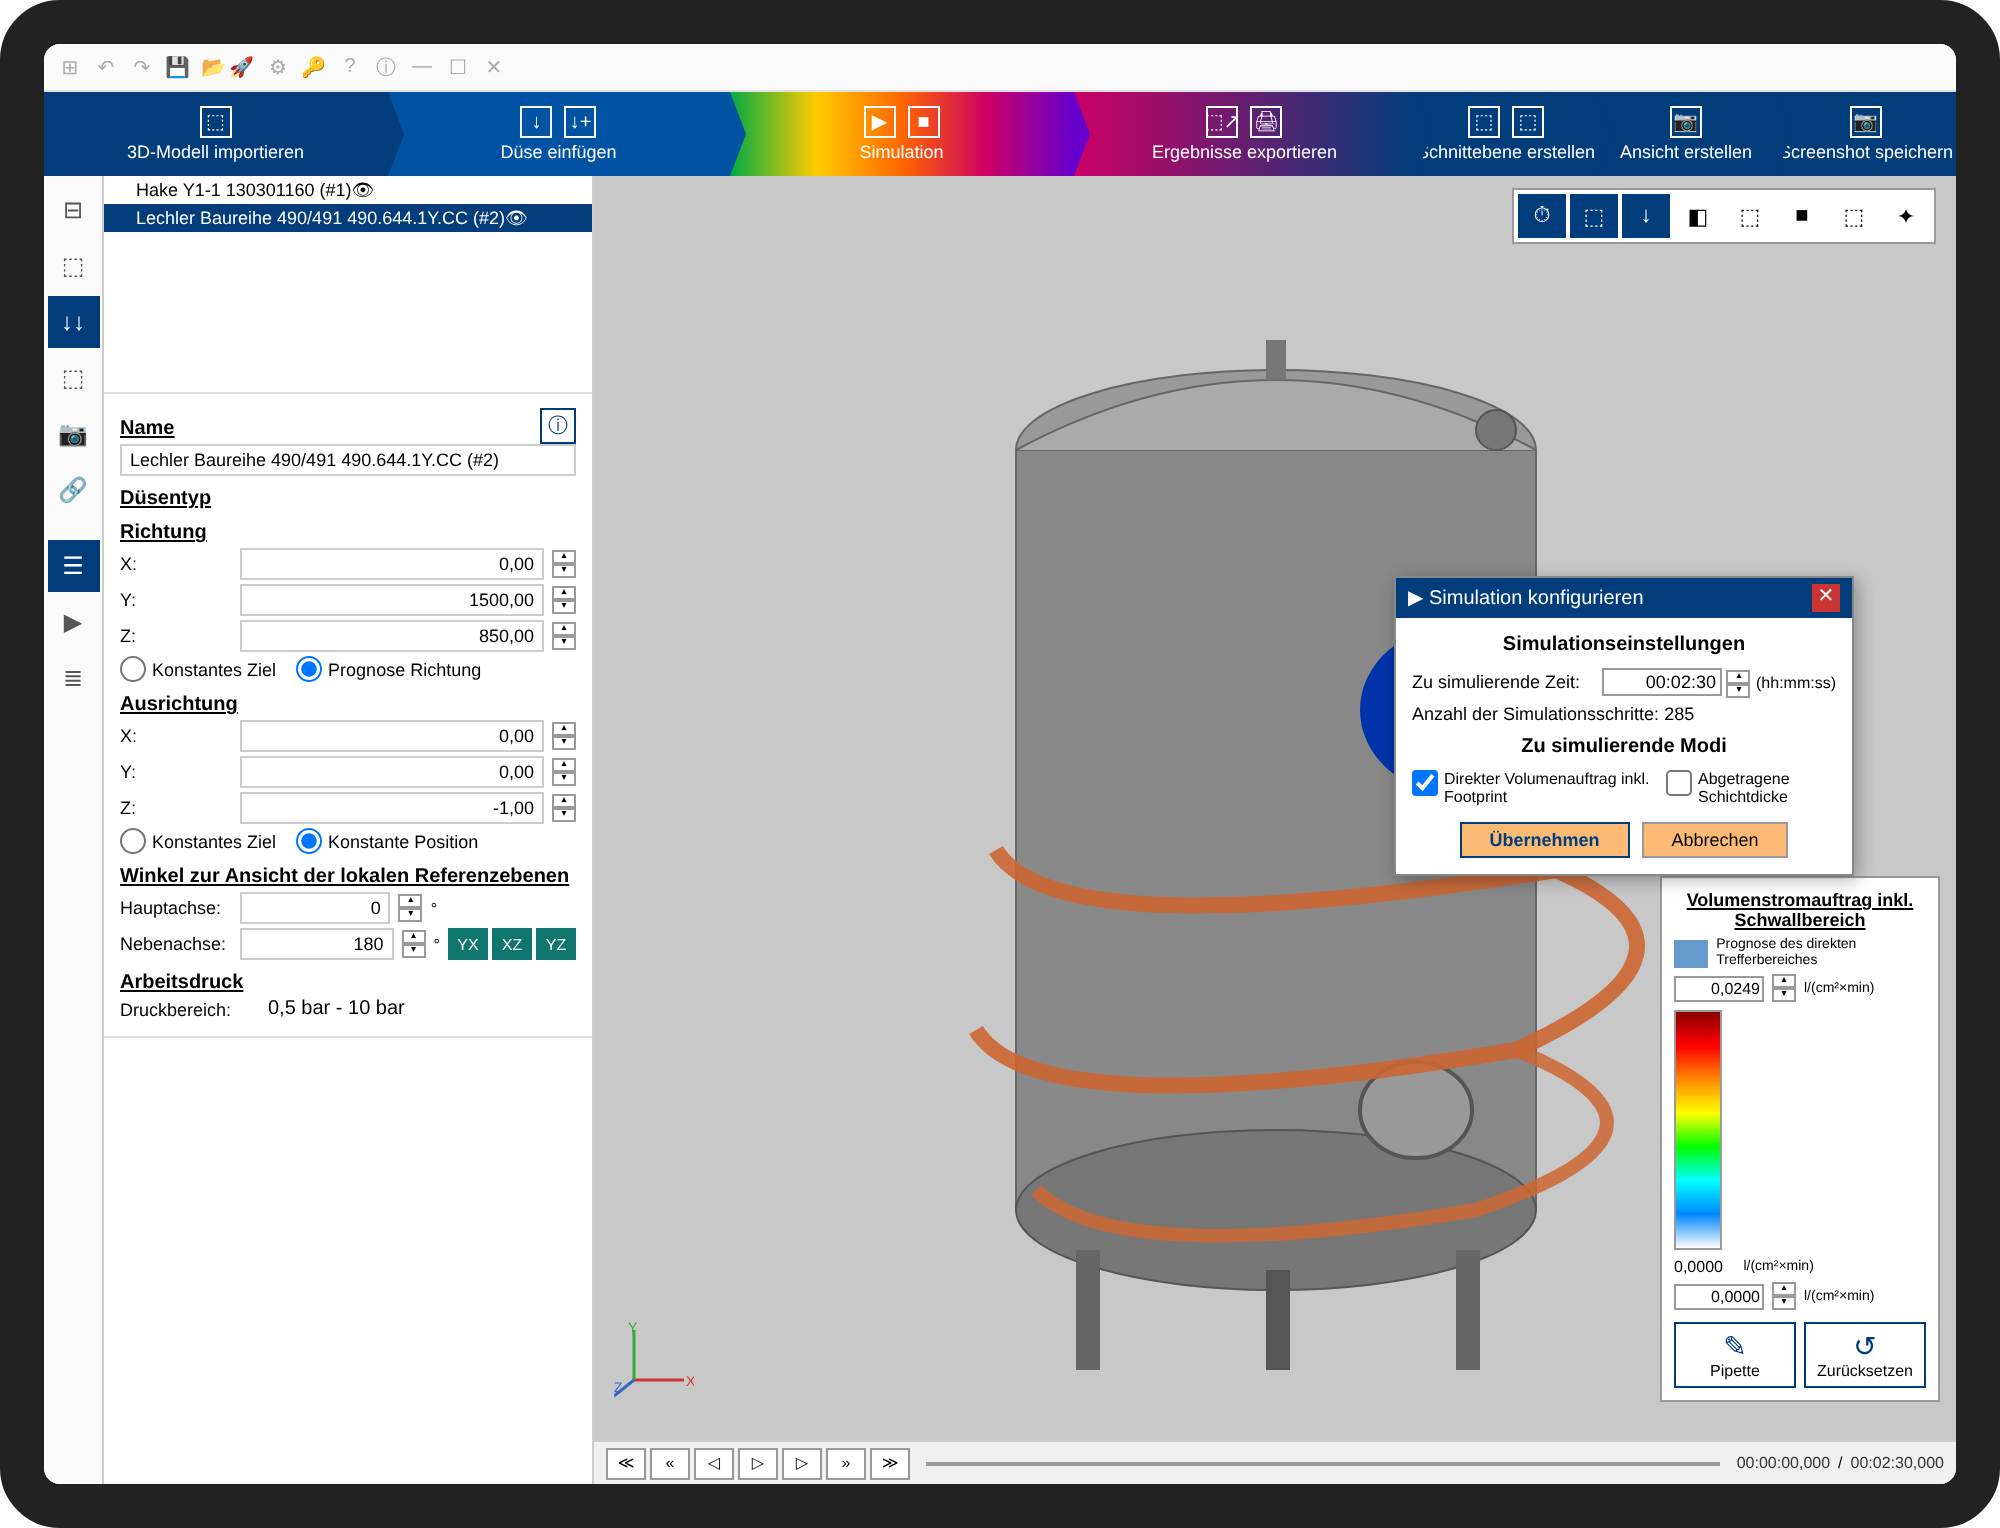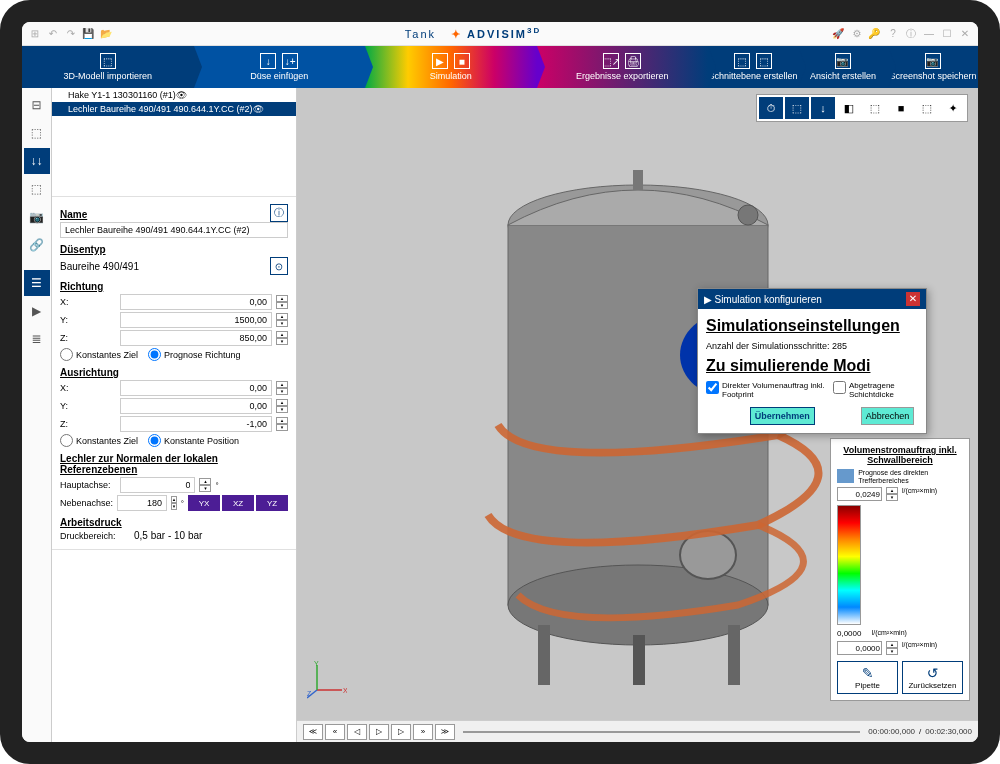--- a/index.html
+++ b/index.html
@@ -48,21 +48,21 @@
 .prop-label { font-weight: bold; text-decoration: underline; margin: 6px 0 2px; }
 .prop-row { display: flex; align-items: center; gap: 4px; margin: 2px 0; }
 .prop-row label { width: 56px; font-size: 9px; }
 .prop-input { flex: 1; border: 1px solid #ccc; padding: 1px 4px; font-size: 9px; text-align: right; height: 16px; }
 .spinner { width: 12px; display: flex; flex-direction: column; }
 .spinner span { height: 7px; border: 1px solid #999; font-size: 5px; text-align: center; line-height: 5px; cursor: pointer; }
 .radio-row { display: flex; gap: 10px; font-size: 9px; margin: 2px 0; }
 .radio-row label { display: flex; align-items: center; gap: 3px; }
 .name-input { width: 100%; border: 1px solid #ccc; padding: 2px 4px; font-size: 9px; }
 .axis-btns { display: flex; gap: 2px; }
-.axis-btn { width: 32px; height: 16px; background: #4c1d95; color: #fff; font-size: 8px; display: flex; align-items: center; justify-content: center; cursor: pointer; }
+.axis-btn { width: 20px; height: 16px; background: #0f766e; color: #fff; font-size: 8px; display: flex; align-items: center; justify-content: center; cursor: pointer; }
 .small-icon-btn { width: 18px; height: 18px; border: 1px solid #003d7a; color: #003d7a; display: flex; align-items: center; justify-content: center; font-size: 10px; cursor: pointer; margin-left: auto; }
 
 .viewport { flex: 1; background: #c8c8c8; position: relative; }
 .viewport-toolbar { position: absolute; top: 6px; right: 10px; background: #fff; border: 1px solid #999; display: flex; padding: 2px; gap: 2px; z-index: 5; }
 .vp-btn { width: 24px; height: 22px; display: flex; align-items: center; justify-content: center; font-size: 11px; cursor: pointer; }
 .vp-btn.blue { background: #003d7a; color: #fff; }
 
 .tank-scene { position: absolute; inset: 0; display: flex; align-items: center; justify-content: center; }
 .tank-svg { width: 400px; height: 580px; }
 
@@ -70,56 +70,52 @@
 
 .playback-bar { position: absolute; bottom: 0; left: 0; right: 0; height: 22px; background: #f0f0f0; border-top: 1px solid #ccc; display: flex; align-items: center; padding: 0 6px; gap: 2px; font-size: 8px; }
 .pb-btn { width: 20px; height: 16px; border: 1px solid #999; background: #fff; display: flex; align-items: center; justify-content: center; font-size: 8px; cursor: pointer; }
 .pb-slider { flex: 1; height: 2px; background: #999; margin: 0 6px; }
 .pb-time { font-size: 8px; color: #333; }
 
 .sim-dialog { position: absolute; top: 200px; left: 400px; width: 230px; background: #fff; border: 1px solid #888; box-shadow: 2px 2px 8px rgba(0,0,0,0.3); z-index: 20; font-size: 10px; }
 .dlg-title { background: #003d7a; color: #fff; padding: 3px 6px; display: flex; justify-content: space-between; align-items: center; font-size: 10px; }
 .dlg-close { width: 14px; height: 14px; background: #cc3333; color: #fff; text-align: center; cursor: pointer; line-height: 13px; }
 .dlg-body { padding: 8px; }
-.dlg-section-title { font-weight: bold; text-decoration: underline; margin-bottom: 6px; font-size: 16px; }
+.dlg-section-title { font-weight: bold; margin-bottom: 6px; font-size: 10px; text-align: center; }
 .dlg-row { display: flex; justify-content: space-between; align-items: center; margin: 3px 0; font-size: 9px; }
 .dlg-input { width: 60px; border: 1px solid #999; padding: 1px 2px; text-align: right; font-size: 9px; }
 .dlg-checks { display: flex; gap: 8px; margin: 4px 0; font-size: 8px; justify-content: space-between; }
 .dlg-checks label { display: flex; align-items: flex-start; gap: 3px; }
 .dlg-buttons { display: flex; gap: 6px; justify-content: center; margin-top: 8px; }
-.dlg-btn { padding: 3px 4px; border: 1px solid #999; background: #5eead4; font-size: 9px; cursor: pointer; margin-left: 40px; }
+.dlg-btn { padding: 3px 14px; border: 1px solid #999; background: #fdba74; font-size: 9px; cursor: pointer; }
 .dlg-btn.primary { color: #003d7a; font-weight: bold; border-color:#003d7a; }
 
 .legend-panel { position: absolute; top: 350px; right: 8px; width: 140px; background: #fff; border: 1px solid #999; padding: 6px; font-size: 8px; z-index: 10; }
 .legend-title { font-weight: bold; text-align: center; text-decoration: underline; margin-bottom: 4px; font-size:9px; }
 .legend-swatch { width: 20px; height: 14px; background: #6699cc; display:inline-block; vertical-align:middle; }
-.legend-row { display: flex; gap: 4px; margin: 3px 0; }
+.legend-row { display: flex; align-items: center; gap: 4px; margin: 3px 0; }
 .legend-input { width: 45px; border: 1px solid #999; text-align: right; font-size: 8px; padding:1px; }
 .color-bar { width: 24px; height: 120px; margin: 4px 0; background: linear-gradient(to bottom, #8b0000, #ff0000, #ff8800, #ffff00, #00ff00, #00ffff, #0088ff, #ffffff); border:1px solid #999; }
 .legend-tools { display: flex; gap: 4px; justify-content: center; margin-top: 6px; }
 .legend-tool { flex:1; border: 1px solid #003d7a; padding: 3px 2px; text-align: center; cursor: pointer; font-size:8px; }
 .legend-tool .ico { display:block; font-size:14px; color:#003d7a; }
 
 </style>
 </head>
 <body>
 
 <div class="tablet-frame">
 
   <div class="titlebar">
     <div class="tb-left">
       <span class="tb-icon">⊞</span>
       <span class="tb-icon">↶</span>
       <span class="tb-icon">↷</span>
       <span class="tb-icon blue">💾</span>
       <span class="tb-icon blue">📂</span>
-    </div>
-    <div class="tb-center">
-      <span>Tank</span>&nbsp;&nbsp;
-      <span class="logo-text"><span style="color:#ff6600">✦</span> <span>ADVISIM</span><span class="d3">3D</span></span>
     </div>
     <div class="tb-right">
       <span class="tb-icon">🚀</span>
       <span class="tb-icon">⚙</span>
       <span class="tb-icon">🔑</span>
       <span class="tb-icon">?</span>
       <span class="tb-icon">ⓘ</span>
       <span class="tb-icon">—</span>
       <span class="tb-icon">☐</span>
       <span class="tb-icon">✕</span>
@@ -207,24 +203,20 @@
 
       <div class="panel-section">
         <div class="props">
           <div style="display:flex;align-items:center">
             <div class="prop-label">Name</div>
             <div class="small-icon-btn">ⓘ</div>
           </div>
           <input class="name-input" value="Lechler Baureihe 490/491 490.644.1Y.CC (#2)" style="">
 
           <div class="prop-label">Düsentyp</div>
-          <div class="prop-row">
-            <span style="flex:1">Baureihe 490/491</span>
-            <div class="small-icon-btn">⊙</div>
-          </div>
 
           <div class="prop-label">Richtung</div>
           <div class="prop-row">
               <label>X:</label>
               <input class="prop-input" value="0,00" style="">
               <div class="spinner">
                 <span>▴</span>
                 <span>▾</span>
               </div>
             </div>
@@ -284,21 +276,21 @@
             <label>
                 <input type="radio" name="orient" style="">
                 <span>Konstantes Ziel</span>
               </label>
             <label>
                 <input type="radio" name="orient" checked="" style="">
                 <span>Konstante Position</span>
               </label>
           </div>
 
-          <div class="prop-label">Lechler zur Normalen der lokalen Referenzebenen</div>
+          <div class="prop-label">Winkel zur Ansicht der lokalen Referenzebenen</div>
           <div class="prop-row">
             <label>Hauptachse:</label>
             <input class="prop-input" style="width: 50px;" value="0">
               <div class="spinner">
                 <span>▴</span>
                 <span>▾</span>
               </div>
               <span style="font-size:8px">°</span>
             <div style="flex:1"></div>
           </div>
@@ -377,20 +369,27 @@
         </svg>
       </div>
 
       <div class="sim-dialog">
         <div class="dlg-title">
           <span>▶ <span>Simulation konfigurieren</span></span>
           <span class="dlg-close">✕</span>
         </div>
         <div class="dlg-body">
           <div class="dlg-section-title">Simulationseinstellungen</div>
+          <div class="dlg-row">
+            <span>Zu simulierende Zeit:</span>
+            <span><input class="dlg-input" value="00:02:30" style=""> <span class="spinner" style="display:inline-flex;vertical-align:middle">
+                  <span>▴</span>
+                  <span>▾</span>
+                </span> <span style="font-size:8px">(hh:mm:ss)</span></span>
+          </div>
           <div class="dlg-row">
             <span><span>Anzahl der Simulationsschritte:</span> <span>285</span></span>
           </div>
           <div class="dlg-section-title" style="margin-top:6px">Zu simulierende Modi</div>
           <div class="dlg-checks">
             <label>
                 <input type="checkbox" checked="" style="">
                 <span>Direkter Volumenauftrag inkl. Footprint</span>
               </label>
             <label>

